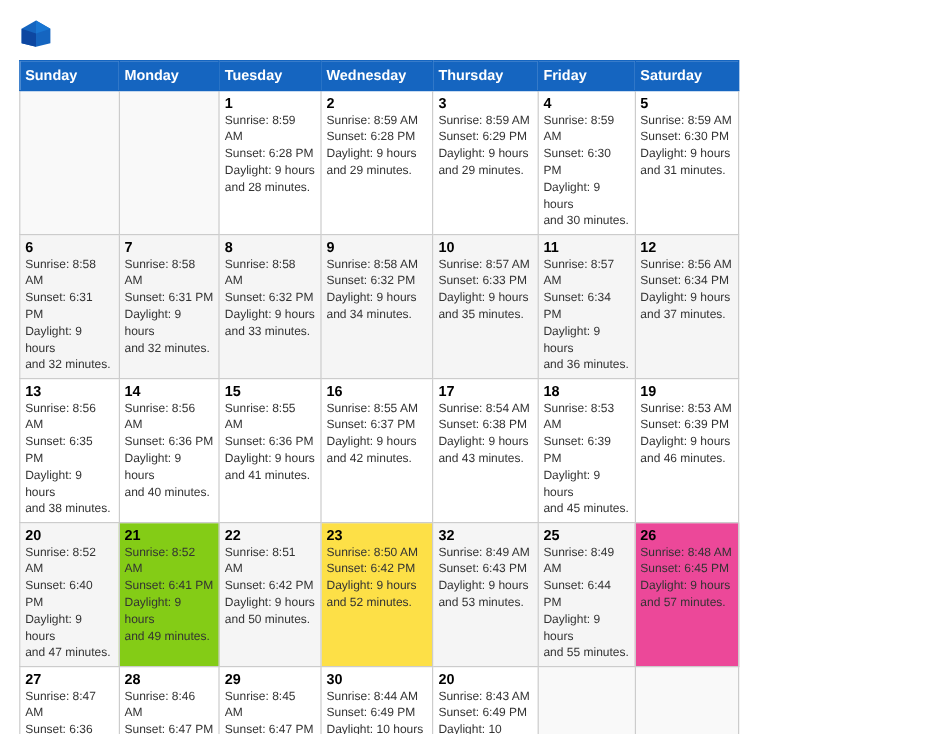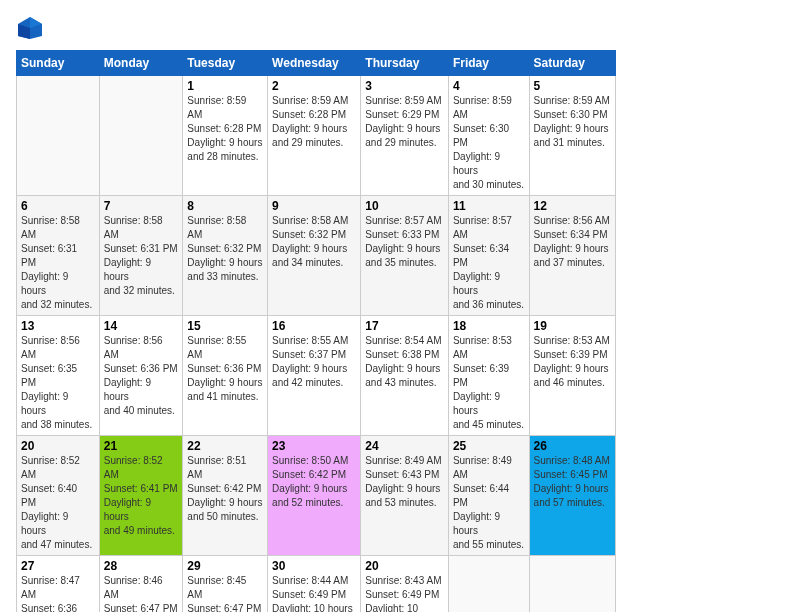--- a/index.html
+++ b/index.html
@@ -283,42 +283,42 @@
 Daylight: 9 hours
 and 49 minutes.</div>
           </td>
           <td style="background: rgb(245, 245, 245);">
             <span class="day-number">22</span>
             <div class="day-info" style="white-space: pre-line;">Sunrise: 8:51 AM
 Sunset: 6:42 PM
 Daylight: 9 hours
 and 50 minutes.</div>
           </td>
-          <td style="background: #f0abfc;">
+          <td style="background: #fde047;">
             <span class="day-number">23</span>
             <div class="day-info" style="white-space: pre-line;">Sunrise: 8:50 AM
 Sunset: 6:42 PM
 Daylight: 9 hours
 and 52 minutes.</div>
           </td>
           <td style="background: rgb(245, 245, 245);">
-            <span class="day-number">24</span>
+            <span class="day-number">32</span>
             <div class="day-info" style="white-space: pre-line;">Sunrise: 8:49 AM
 Sunset: 6:43 PM
 Daylight: 9 hours
 and 53 minutes.</div>
           </td>
           <td style="background: rgb(245, 245, 245);">
             <span class="day-number">25</span>
             <div class="day-info" style="white-space: pre-line;">Sunrise: 8:49 AM
 Sunset: 6:44 PM
 Daylight: 9 hours
 and 55 minutes.</div>
           </td>
-          <td style="background: #0ea5e9;">
+          <td style="background: #ec4899;">
             <span class="day-number">26</span>
             <div class="day-info" style="white-space: pre-line;">Sunrise: 8:48 AM
 Sunset: 6:45 PM
 Daylight: 9 hours
 and 57 minutes.</div>
           </td>
         </tr>
         <tr>
           <td>
             <span class="day-number">27</span>

